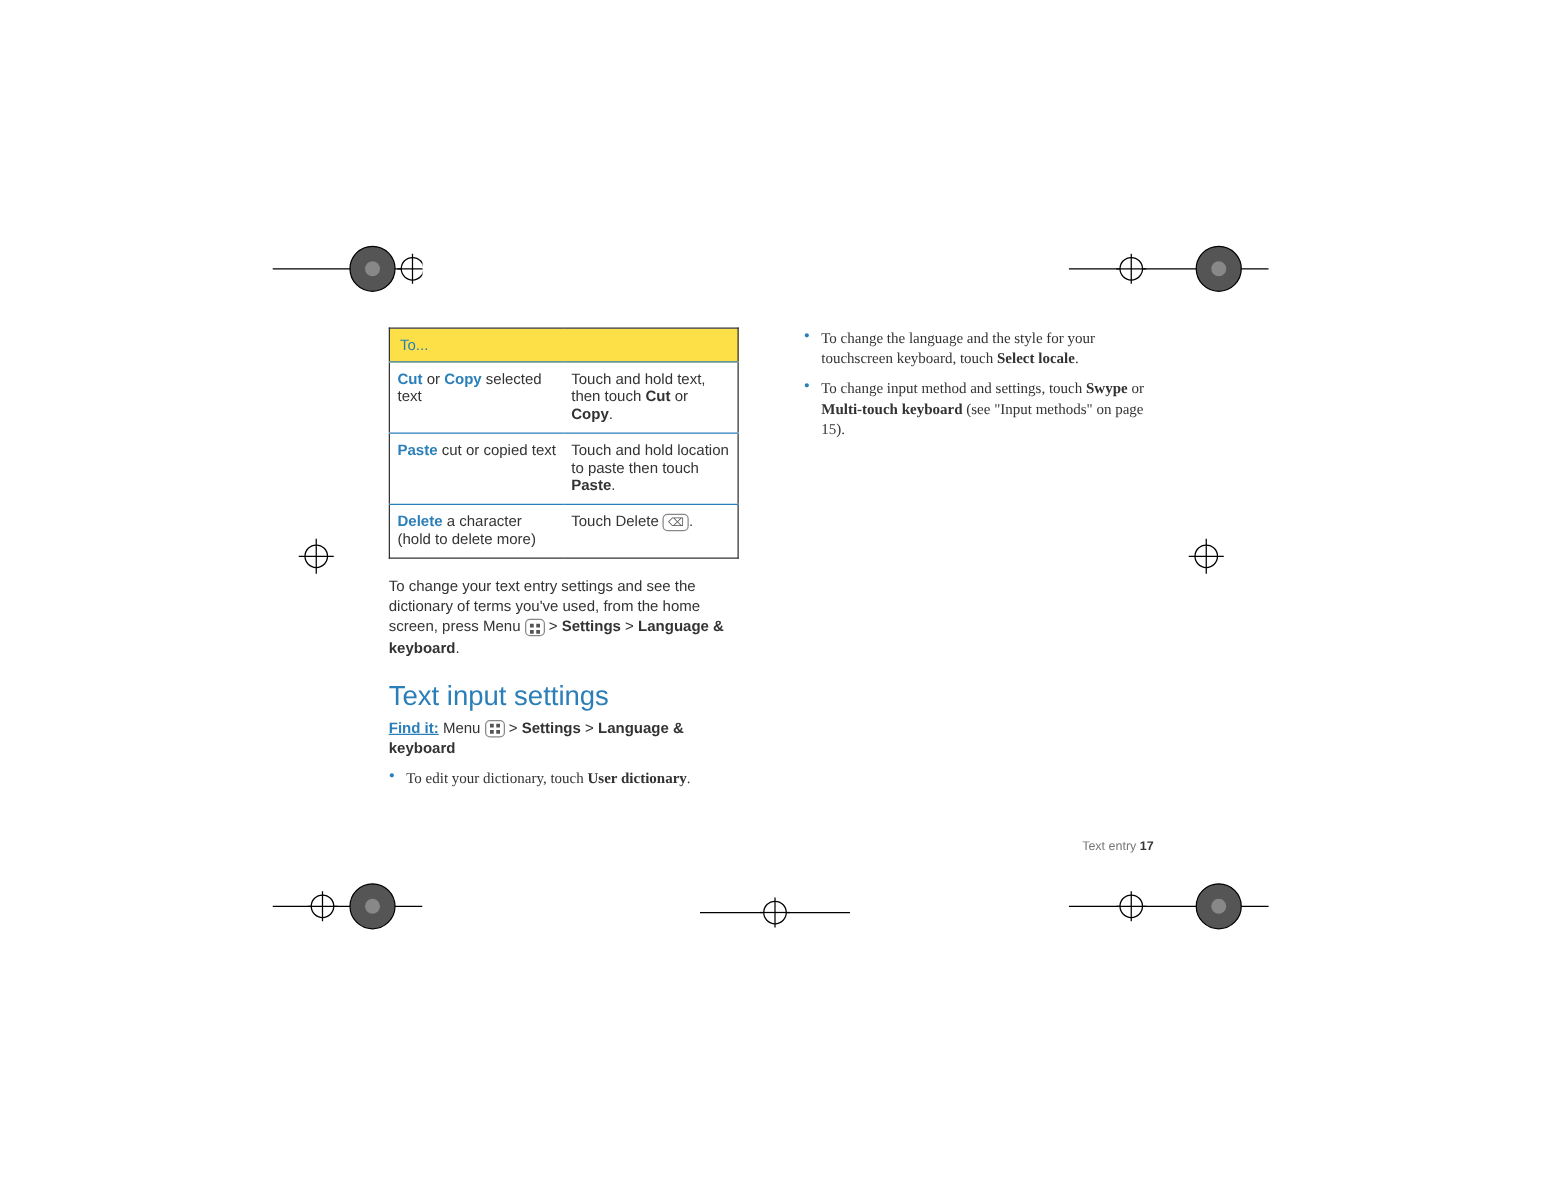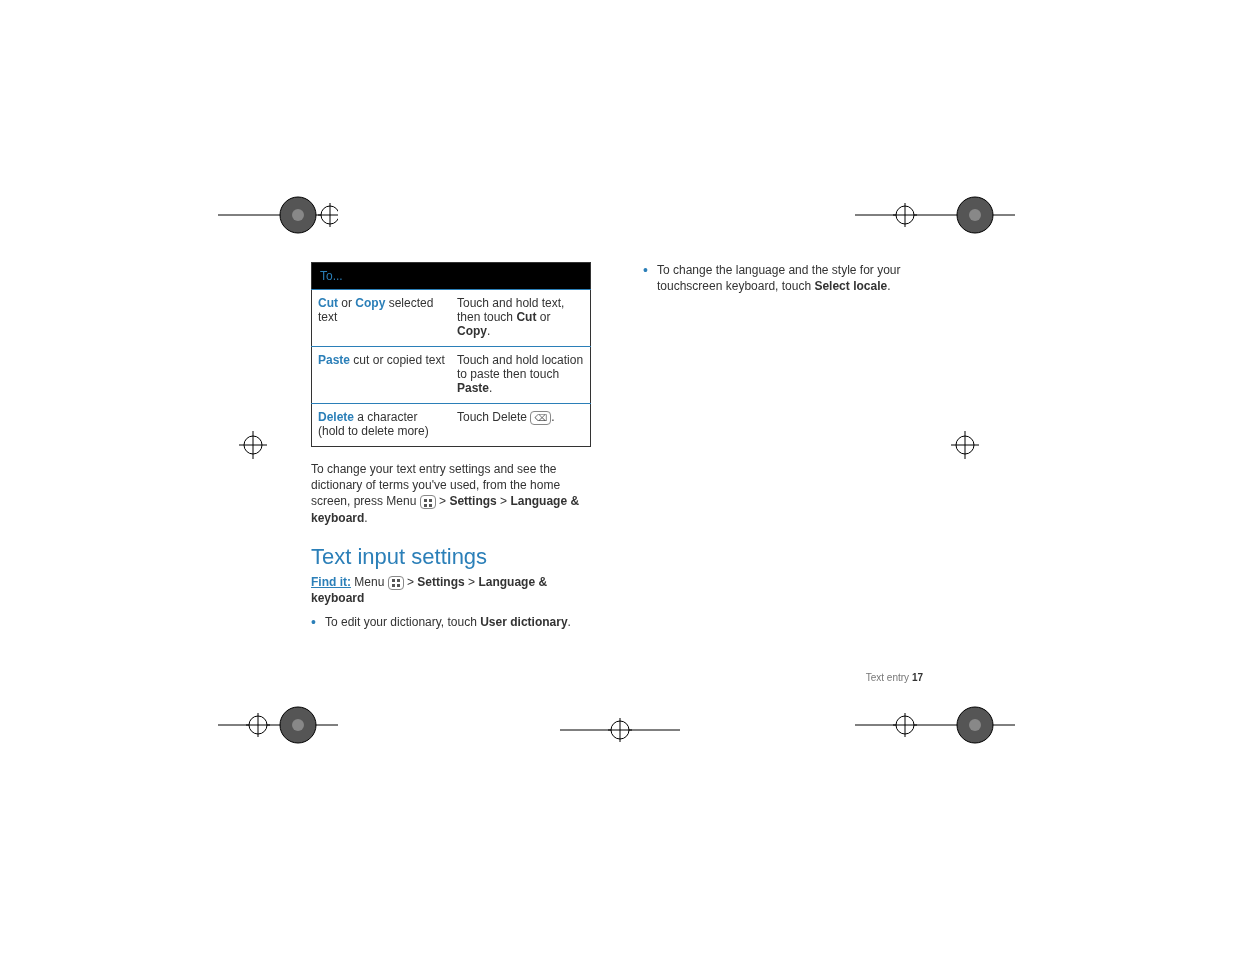--- a/index.html
+++ b/index.html
@@ -24,21 +24,21 @@
   .col {
     width: 280px;
   }
   .tbl {
     border: 1px solid #333;
     border-collapse: collapse;
     width: 100%;
     font-size: 12px;
   }
   .tbl .hdr td {
-    background: #000000;
+    background: #fde047;
     color: #2b7fb8;
     padding: 6px 8px;
     border-bottom: 1px solid #2b7fb8;
   }
   .tbl tr.row td {
     padding: 6px 6px 8px 6px;
     vertical-align: top;
     border-bottom: 1px solid #2b7fb8;
   }
   .tbl tr.row:last-child td {
@@ -68,21 +68,21 @@
   }
   .para { margin: 14px 0 0 0; line-height: 1.35;}
   .h2 {
     color: #2b7fb8;
     font-size: 22px;
     font-weight: normal;
     margin: 18px 0 4px 0;
   }
   .findit { color: #2b7fb8; font-weight: bold; text-decoration: underline; }
   ul.bul { list-style: none; padding: 0; margin: 8px 0 0 0; }
-  ul.bul li { position: relative; padding-left: 14px; margin-bottom: 8px; line-height:1.35;}
+  ul.bul li { position: relative; padding-left: 14px; margin-bottom: 8px; line-height:1.35;font-family:Liberation Serif, serif;}
   ul.bul li::before {
     content: "•";
     color: #2b7fb8;
     font-size: 14px;
     position: absolute;
     left: 0;
     top: -1px;
   }
   .footer {
     position: absolute;
@@ -152,20 +152,23 @@
       <li>
         <span>To edit your dictionary, touch </span><b>User dictionary</b><span>.</span>
       </li>
     </ul>
   </div>
 
   <div class="col" style="position:relative;">
     <ul class="bul" style="margin-top:0">
       <li>
         <span>To change the language and the style for your touchscreen keyboard, touch </span><b>Select locale</b><span>.</span>
+      </li>
+      <li>
+        <span>To change input method and settings, touch </span><b>Swype</b><span> or </span><b>Multi-touch keyboard</b><span> (see "Input methods" on page 15).</span>
       </li>
     </ul>
 
     <div class="footer">
       <span>Text entry</span>
       <span class="pn">17</span>
     </div>
   </div>
 </div>
 

